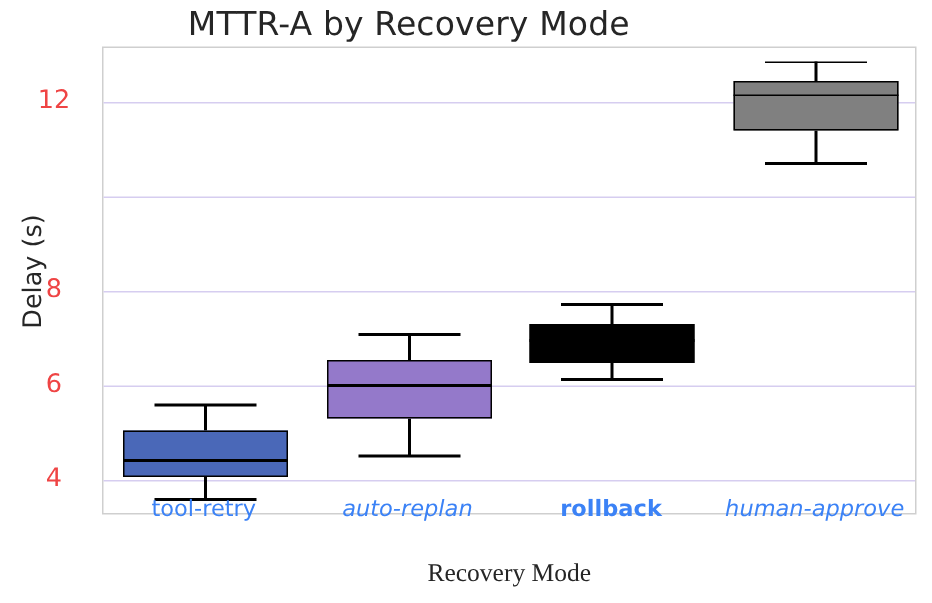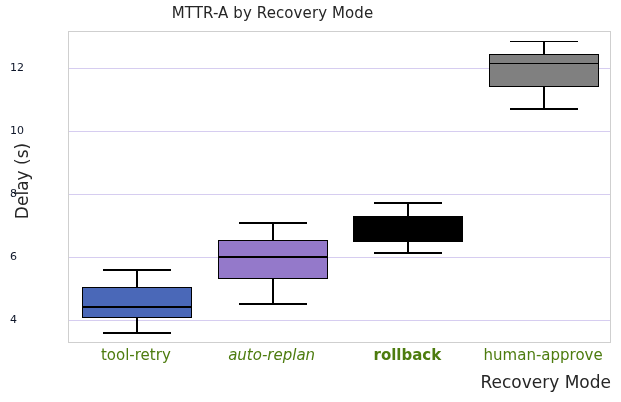--- a/index.html
+++ b/index.html
@@ -18,21 +18,21 @@
     width: 621px;
     height: 402px;
     background: #ffffff;
   }
   #chart-title {
     position: absolute;
     left: 0;
     top: 4px;
     width: 545px;
     text-align: center;
-    font-size: 15px;
+    font-size: 22px;
     color: #262626;
     letter-spacing: 0.1px;
   }
   #plot-area {
     position: absolute;
     left: 68px;
     top: 31px;
     width: 543px;
     height: 312px;
     border: 1px solid #cfcfcf;
@@ -43,23 +43,23 @@
     position: absolute;
     left: 0;
     width: 100%;
     height: 1.4px;
     background: #d6cdf0;
   }
   .ytick-label {
     position: absolute;
     right: 0;
     width: 58px;
-    text-align: left;
-    font-size: 11px;
-    color: #0f172a;
+    text-align: center;
+    font-size: 17px;
+    color: #ef4444;
     transform: translateY(-50%);
     padding-right: 6px;
     box-sizing: border-box;
   }
   #ytick-labels {
     position: absolute;
     left: 0;
     top: 31px;
     width: 68px;
     height: 312px;
@@ -73,30 +73,31 @@
     font-size: 17px;
     color: #262626;
     transform: rotate(-90deg);
     transform-origin: center center;
   }
   #xlabel {
     position: absolute;
     left: 68px;
     top: 372px;
     width: 543px;
-    text-align: right;
+    text-align: center;
     font-size: 17px;
     color: #262626;
+    font-family: Liberation Serif, serif;
   }
   .xtick-label {
     position: absolute;
-    top: 346px;
+    top: 330px;
     text-align: right;
     font-size: 15px;
-    color: #4d7c0f;
+    color: #3b82f6;
     transform: translateX(-50%);
     white-space: nowrap;
   }
   .box-group {
     position: absolute;
     top: 0;
     height: 100%;
   }
   .box-rect {
     position: absolute;
@@ -127,21 +128,20 @@
   <div id="chart-title">MTTR-A by Recovery Mode</div>
 
   <div id="ylabel-wrap" style="position:absolute;left:0;top:31px;width:30px;height:312px;">
     <div id="ylabel">Delay (s)</div>
   </div>
 
   <div id="ytick-labels">
       <div class="ytick-label" style="top: 288.364px;">4</div>
       <div class="ytick-label" style="top: 225.333px;">6</div>
       <div class="ytick-label" style="top: 162.303px;">8</div>
-      <div class="ytick-label" style="top: 99.2727px;">10</div>
       <div class="ytick-label" style="top: 36.2424px;">12</div>
     </div>
 
   <div id="plot-area">
     <div id="gridlines">
         <div class="gridline" style="top: 287.664px; background: rgb(214, 205, 240);"></div>
         <div class="gridline" style="top: 224.633px; background: rgb(214, 205, 240);"></div>
         <div class="gridline" style="top: 161.603px; background: rgb(214, 205, 240);"></div>
         <div class="gridline" style="top: 98.5727px; background: rgb(214, 205, 240);"></div>
         <div class="gridline" style="top: 35.5424px; background: rgb(214, 205, 240);"></div>
@@ -179,18 +179,18 @@
           <div class="box-rect" style="left: 420.125px; width: 110px; top: 22.0606px; height: 33.0909px; background: rgb(128, 128, 128); border-color: rgb(0, 0, 0);"></div>
           <div class="median-line" style="left: 420.125px; width: 110px; top: 30.6152px;"></div>
         </div>
       </div>
   </div>
 
   <div id="xtick-labels">
       <div class="xtick-label" style="left: 135.875px;">tool-retry</div>
       <div class="xtick-label" style="left: 271.625px; font-style: italic;">auto-replan</div>
       <div class="xtick-label" style="left: 407.375px; font-weight: bold;">rollback</div>
-      <div class="xtick-label" style="left: 543.125px;">human-approve</div>
+      <div class="xtick-label" style="left: 543.125px; font-style: italic;">human-approve</div>
     </div>
 
   <div id="xlabel">Recovery Mode</div>
 
 </div>
 
 </body></html>

